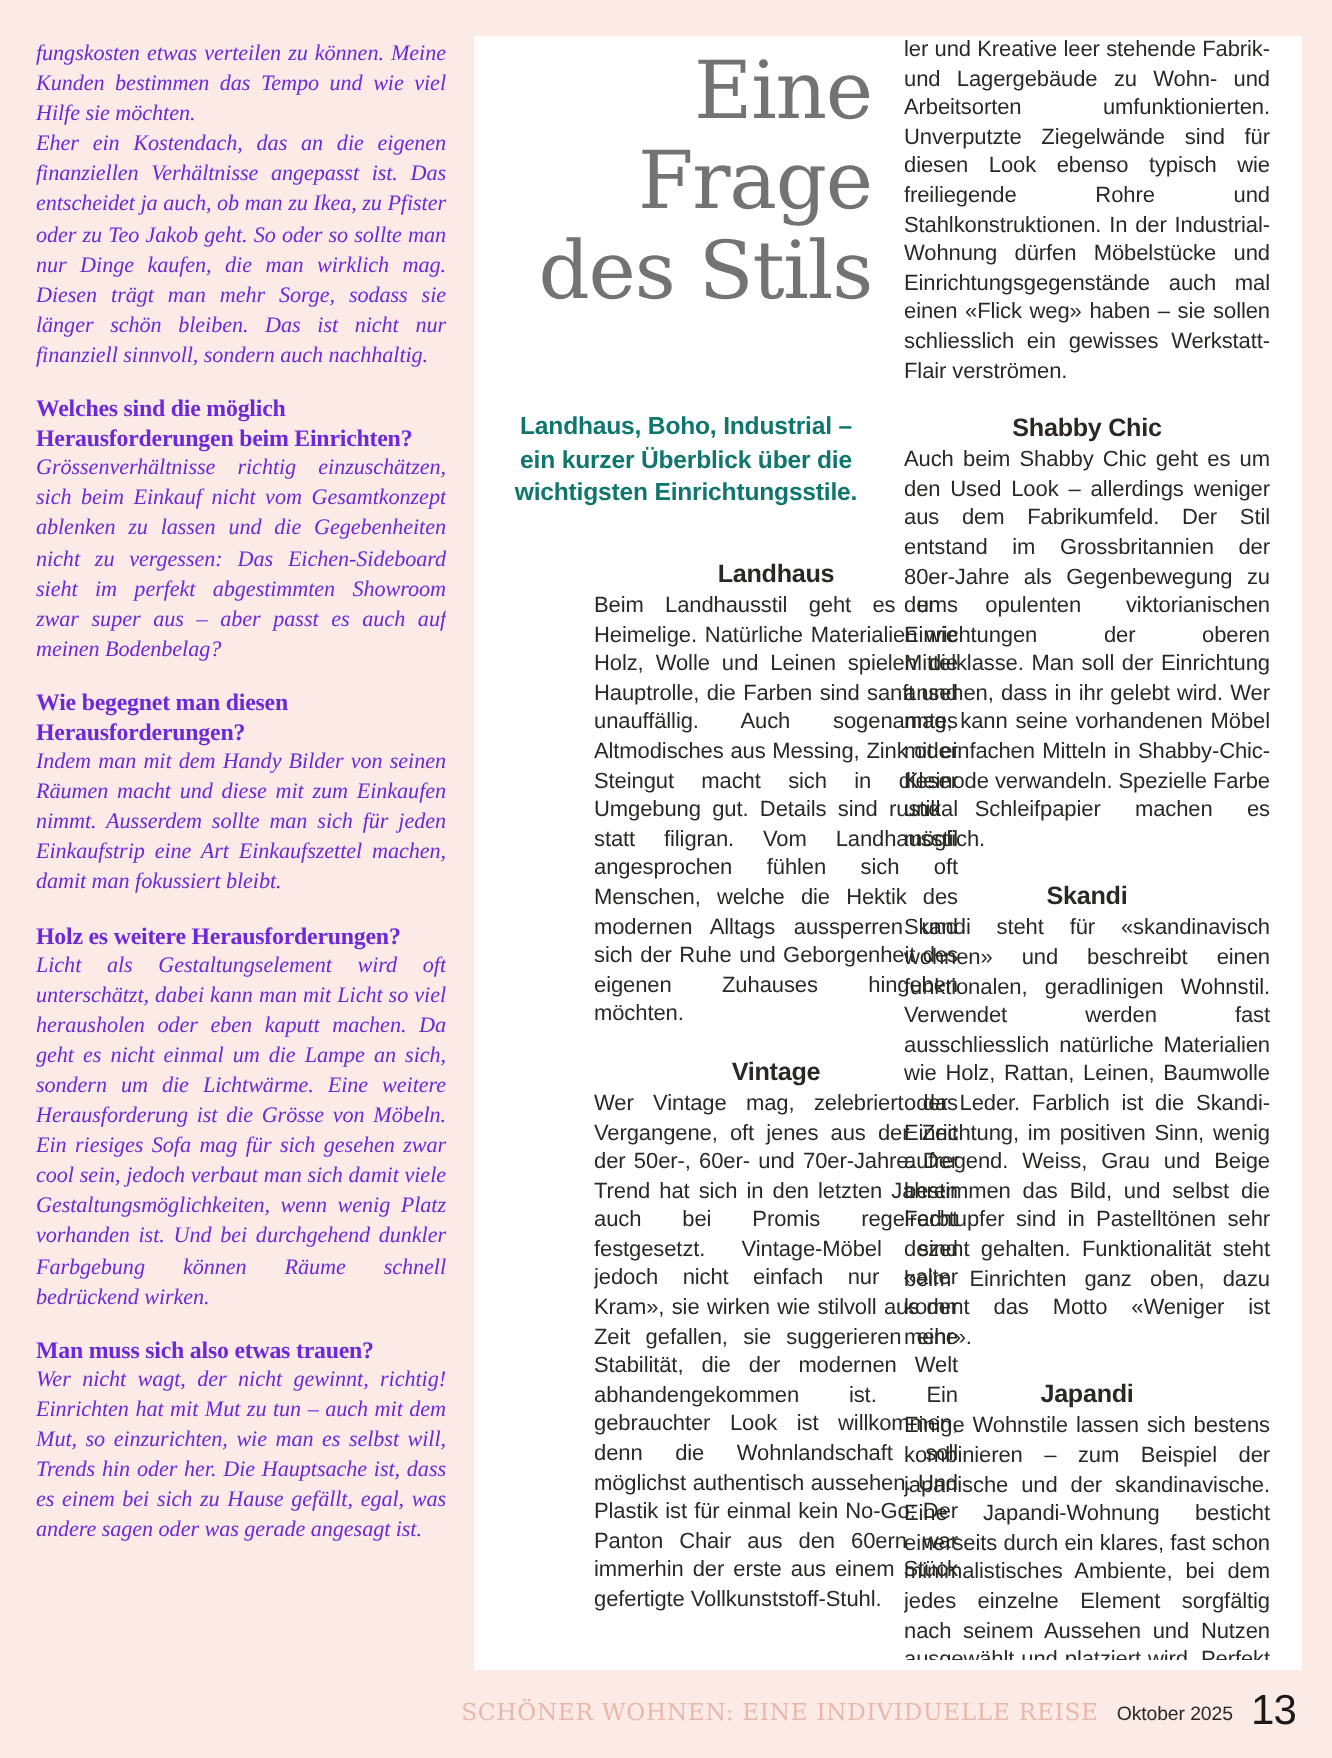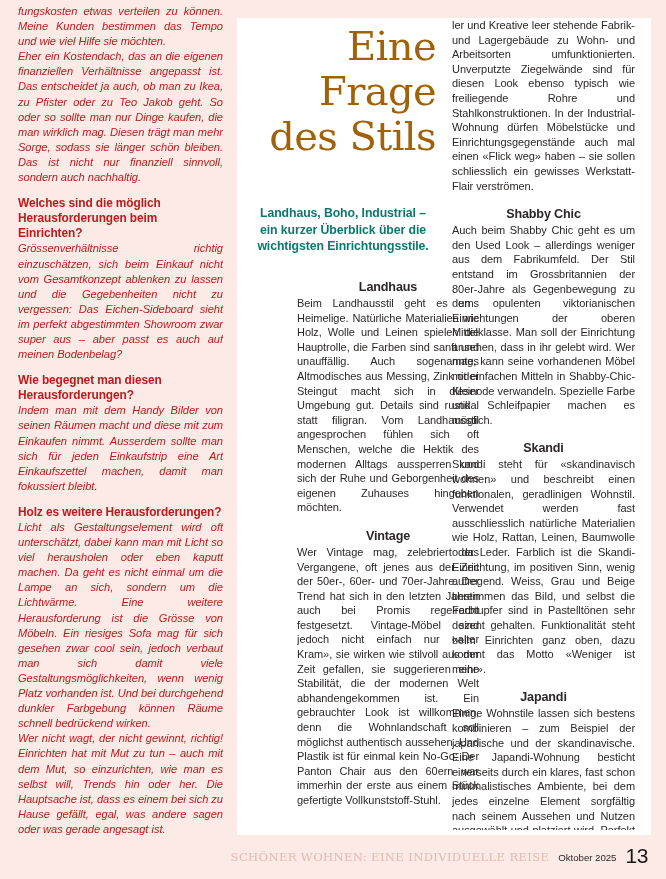--- a/index.html
+++ b/index.html
@@ -30,25 +30,26 @@
     top: 18px;
     width: 414px;
     height: 817px;
     background: #ffffff;
   }
 
   
   .col-interview {
     position: absolute;
     left: 18px;
-    top: 4px;
+    top: 20px;
     width: 205px;
     height: 845px;
-    color: #b91c1c;
+    color: #6d28d9;
     overflow: hidden;
+    font-family: Liberation Serif, serif;
   }
   .col-interview p {
     margin: 0;
     font-style: italic;
     font-size: 11.1px;
     line-height: 15.1px;
     text-align: justify;
     letter-spacing: -0.04px;
     hyphens: manual;
   }
@@ -65,21 +66,21 @@
 
   
   .headline {
     position: absolute;
     left: 250px;
     top: 24px;
     width: 186px;
     text-align: right;
     font-family: "DejaVu Serif", "Liberation Serif", serif;
     font-weight: normal;
-    color: #a16207;
+    color: #737373;
     font-size: 40px;
     line-height: 45px;
     letter-spacing: -0.6px;
   }
   .headline .hl-line { display: block; }
 
   .standfirst {
     position: absolute;
     left: 250px;
     top: 205px;
@@ -172,20 +173,21 @@
 
     <h3>Welches sind die möglich Herausforderungen beim Einrichten?</h3>
     <p>Grössenverhältnisse richtig einzuschätzen, sich beim Einkauf nicht vom Gesamtkonzept ablenken zu lassen und die Gegebenheiten nicht zu vergessen: Das Eichen-Sideboard sieht im perfekt abgestimmten Showroom zwar super aus – aber passt es auch auf meinen Bodenbelag?</p>
 
     <h3>Wie begegnet man diesen Herausforderungen?</h3>
     <p>Indem man mit dem Handy Bilder von seinen Räumen macht und diese mit zum Einkaufen nimmt. Ausserdem sollte man sich für jeden Einkaufstrip eine Art Einkaufszettel machen, damit man fokussiert bleibt.</p>
 
     <h3>Holz es weitere Herausforderungen?</h3>
     <p>Licht als Gestaltungselement wird oft unterschätzt, dabei kann man mit Licht so viel herausholen oder eben kaputt machen. Da geht es nicht einmal um die Lampe an sich, sondern um die Lichtwärme. Eine weitere Herausforderung ist die Grösse von Möbeln. Ein riesiges Sofa mag für sich gesehen zwar cool sein, jedoch verbaut man sich damit viele Gestaltungsmöglichkeiten, wenn wenig Platz vorhanden ist. Und bei durchgehend dunkler Farbgebung können Räume schnell bedrückend wirken.</p>
 
+    <h3>Man muss sich also etwas trauen?</h3>
     <p>Wer nicht wagt, der nicht gewinnt, richtig! Einrichten hat mit Mut zu tun – auch mit dem Mut, so einzurichten, wie man es selbst will, Trends hin oder her. Die Hauptsache ist, dass es einem bei sich zu Hause gefällt, egal, was andere sagen oder was gerade angesagt ist.</p>
   </div>
 
   <div class="headline">
     <span class="hl-line">Eine</span>
     <span class="hl-line">Frage</span>
     <span class="hl-line">des Stils</span>
   </div>
 
   <div class="standfirst">Landhaus, Boho, Industrial – ein kurzer Überblick über die wichtigsten Einrichtungsstile.</div>

